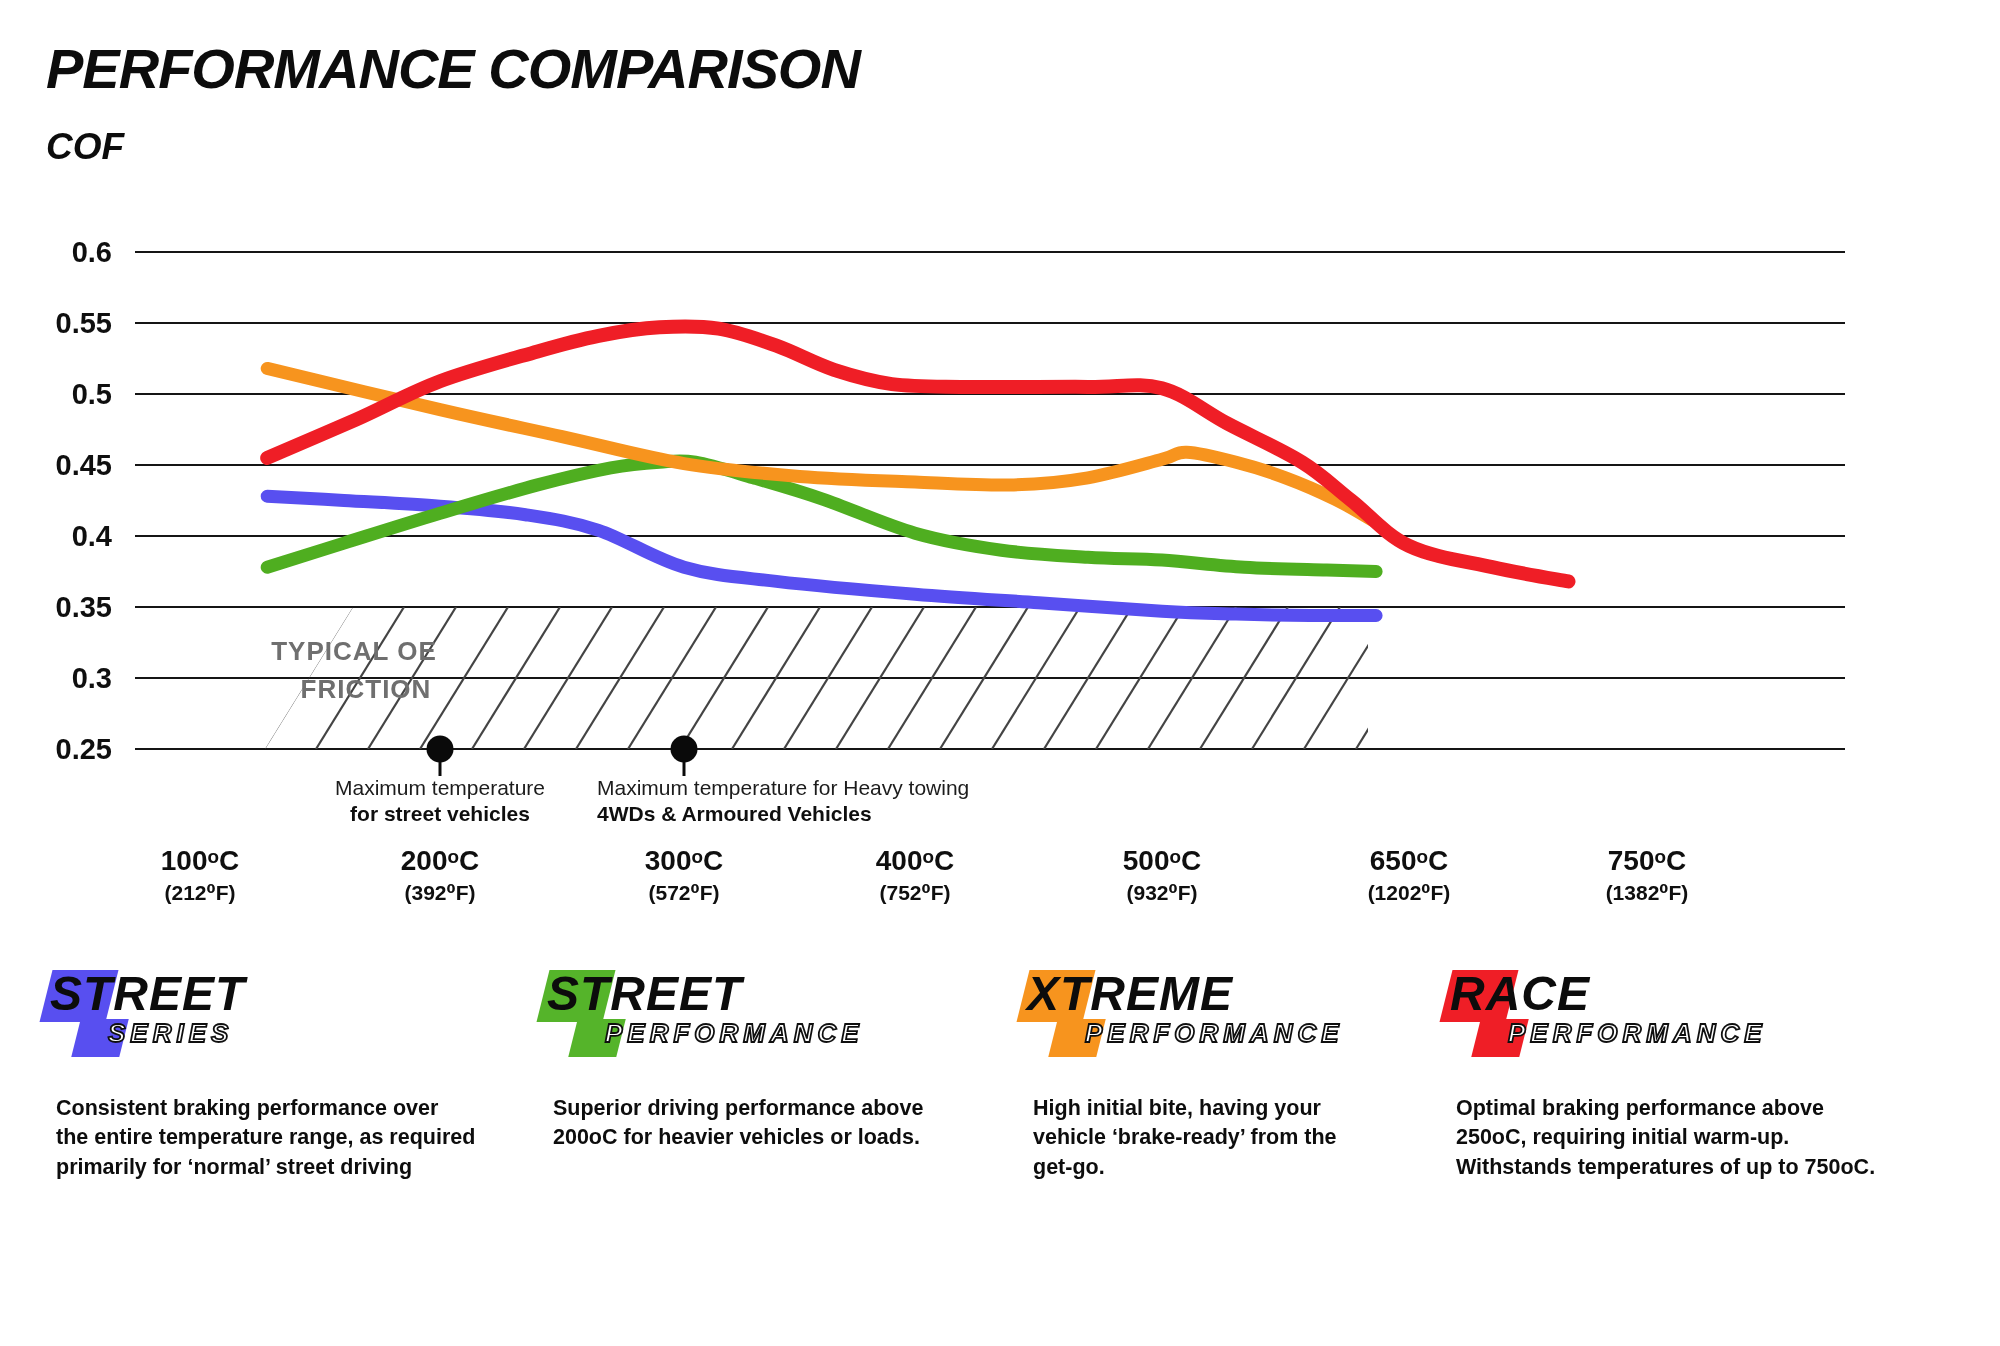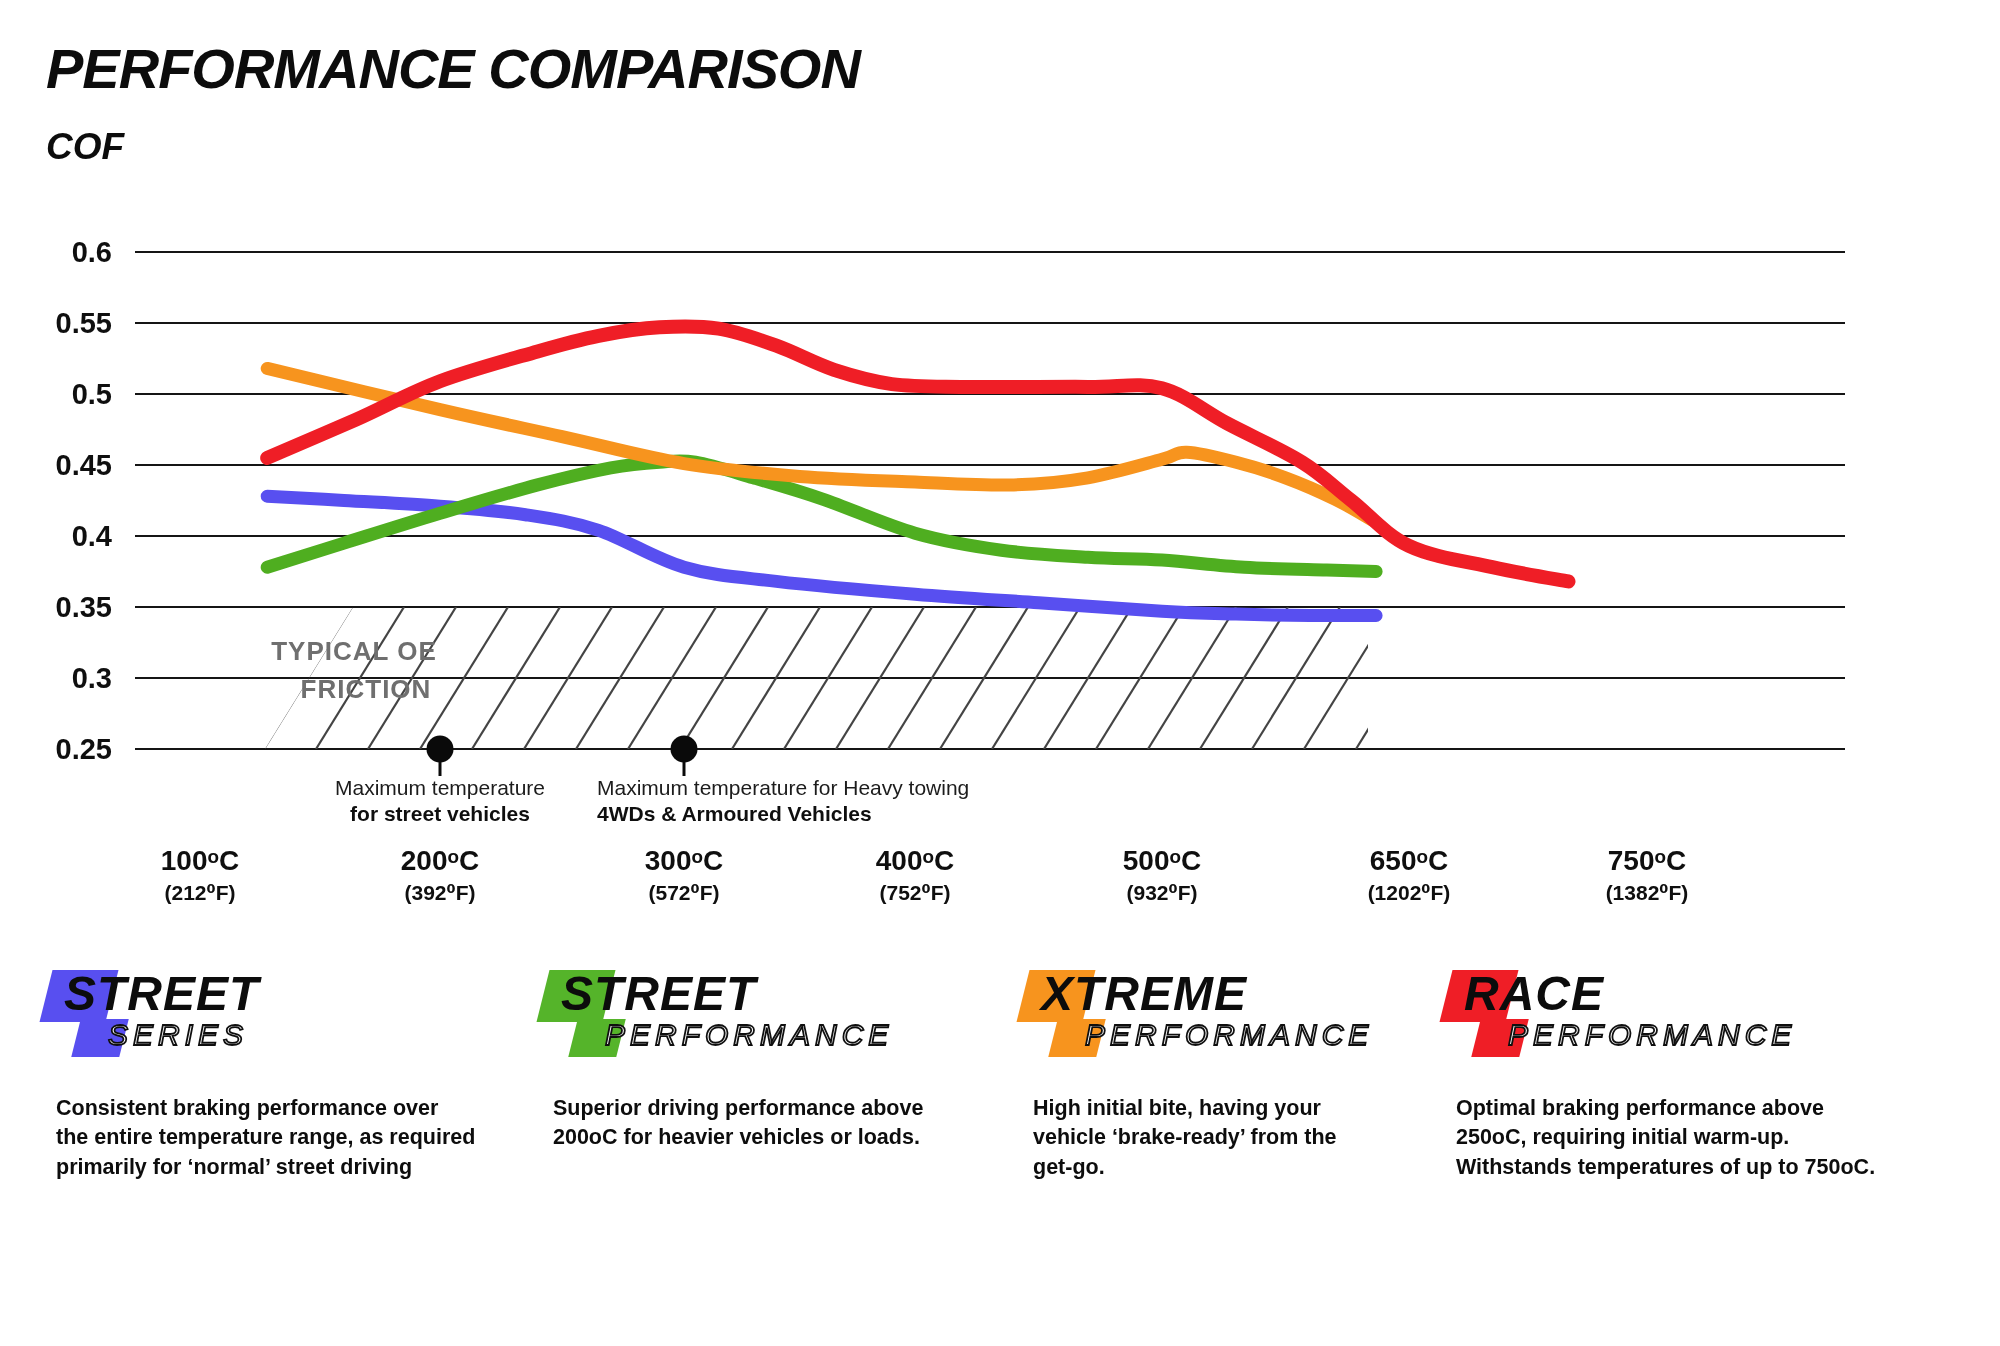--- a/index.html
+++ b/index.html
@@ -19,23 +19,23 @@
   .ann2{font-size:21px;font-weight:bold;fill:#0f0f0f;}
   .legend{position:absolute;top:966px;left:0;width:2000px;height:370px;}
   .col{position:absolute;top:0;}
   .col1{left:48px;width:428px;}
   .col2{left:545px;width:428px;}
   .col3{left:1025px;width:352px;}
   .col4{left:1448px;width:436px;}
   .logo{position:relative;height:102px;}
   .badge-a{position:absolute;left:-2px;top:4px;width:66px;height:52px;transform:skewX(-14deg);}
   .badge-b{position:absolute;left:28px;top:53px;width:48px;height:38px;transform:skewX(-14deg);}
-  .word{position:absolute;left:16px;top:0;font-style:italic;font-weight:800;font-size:48px;
+  .word{position:absolute;left:2px;top:0;font-style:italic;font-weight:800;font-size:48px;
         letter-spacing:1px;color:#0c0c0c;white-space:nowrap;}
-  .sub{position:absolute;left:60px;top:52px;font-style:italic;font-weight:400;font-size:30px;
+  .sub{position:absolute;left:60px;top:52px;font-style:italic;font-weight:700;font-size:26px;
        letter-spacing:5px;color:#ffffff;-webkit-text-stroke:1.8px #0f0f0f;white-space:nowrap;}
   .desc{margin:26px 0 0 8px;font-size:21.5px;font-weight:bold;line-height:1.37;color:#0d0d0d;}
 </style>
 </head>
 <body>
 
 <div class="page">
 
   <div class="title">PERFORMANCE COMPARISON</div>
   <div class="cof">COF</div>

